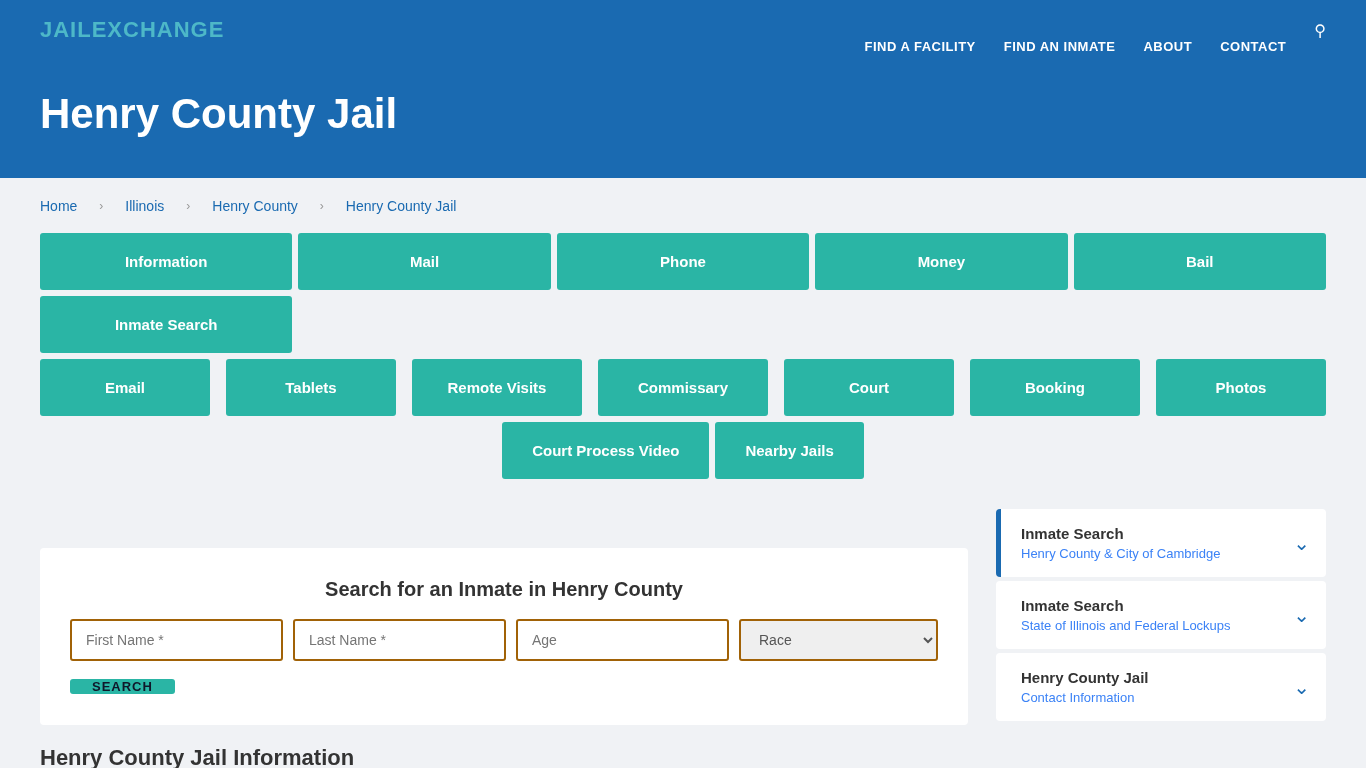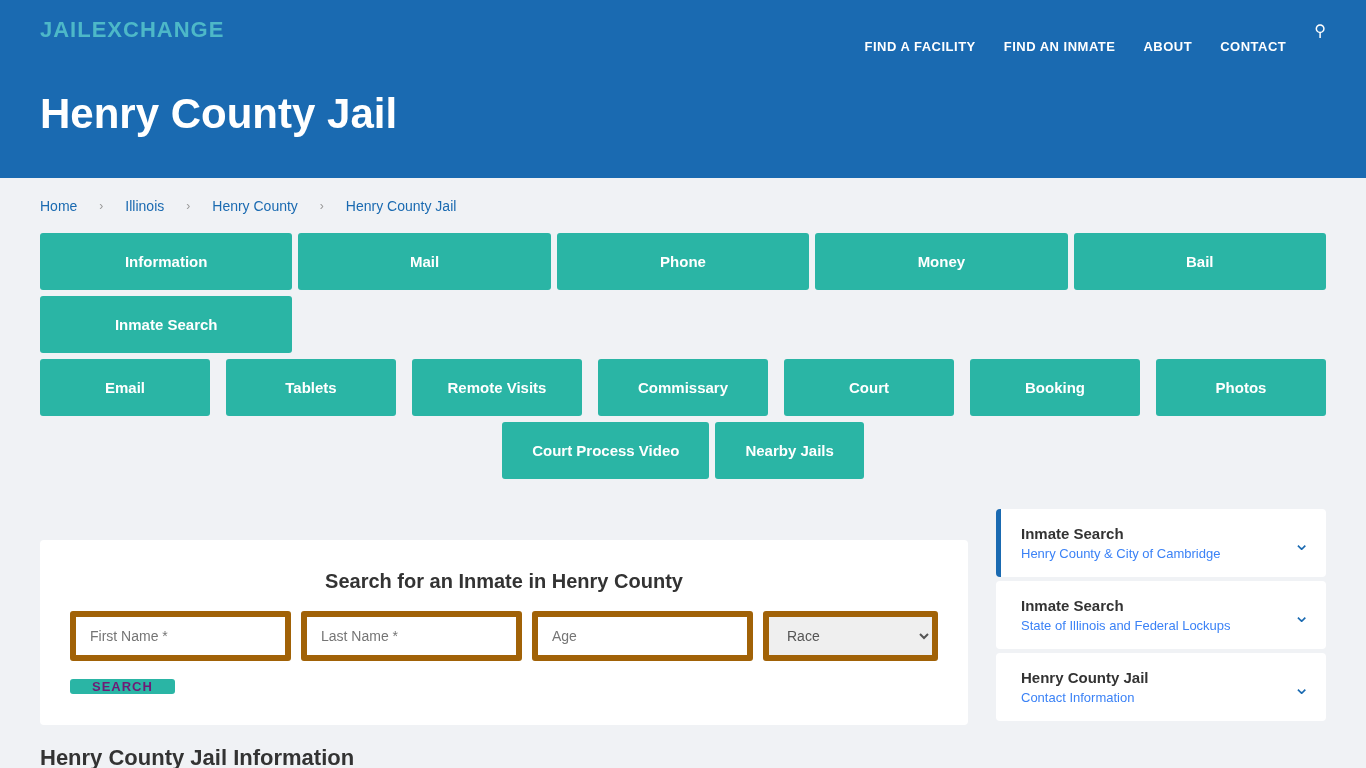--- a/index.html
+++ b/index.html
@@ -140,31 +140,31 @@
       margin-bottom: 18px;
     }
     .search-inputs {
       display: flex;
       gap: 10px;
       margin-bottom: 16px;
     }
     .search-inputs input, .search-inputs select {
       flex: 1;
       padding: 10px 14px;
-      border: 6px solid #a16207;
+      border: 2px solid #a16207;
       border-radius: 3px;
       font-size: 14px;
       color: #555;
     }
     .search-inputs select {
       flex: 1.2;
     }
     .search-btn {
       background: #2ab5a5;
-      color: #701a75;
+      color: #0f172a;
       border: none;
       padding: 0 22px;
       font-size: 13px;
       font-weight: 700;
       letter-spacing: 1px;
       cursor: pointer;
       border-radius: 3px;
       text-transform: uppercase;
     }
 

